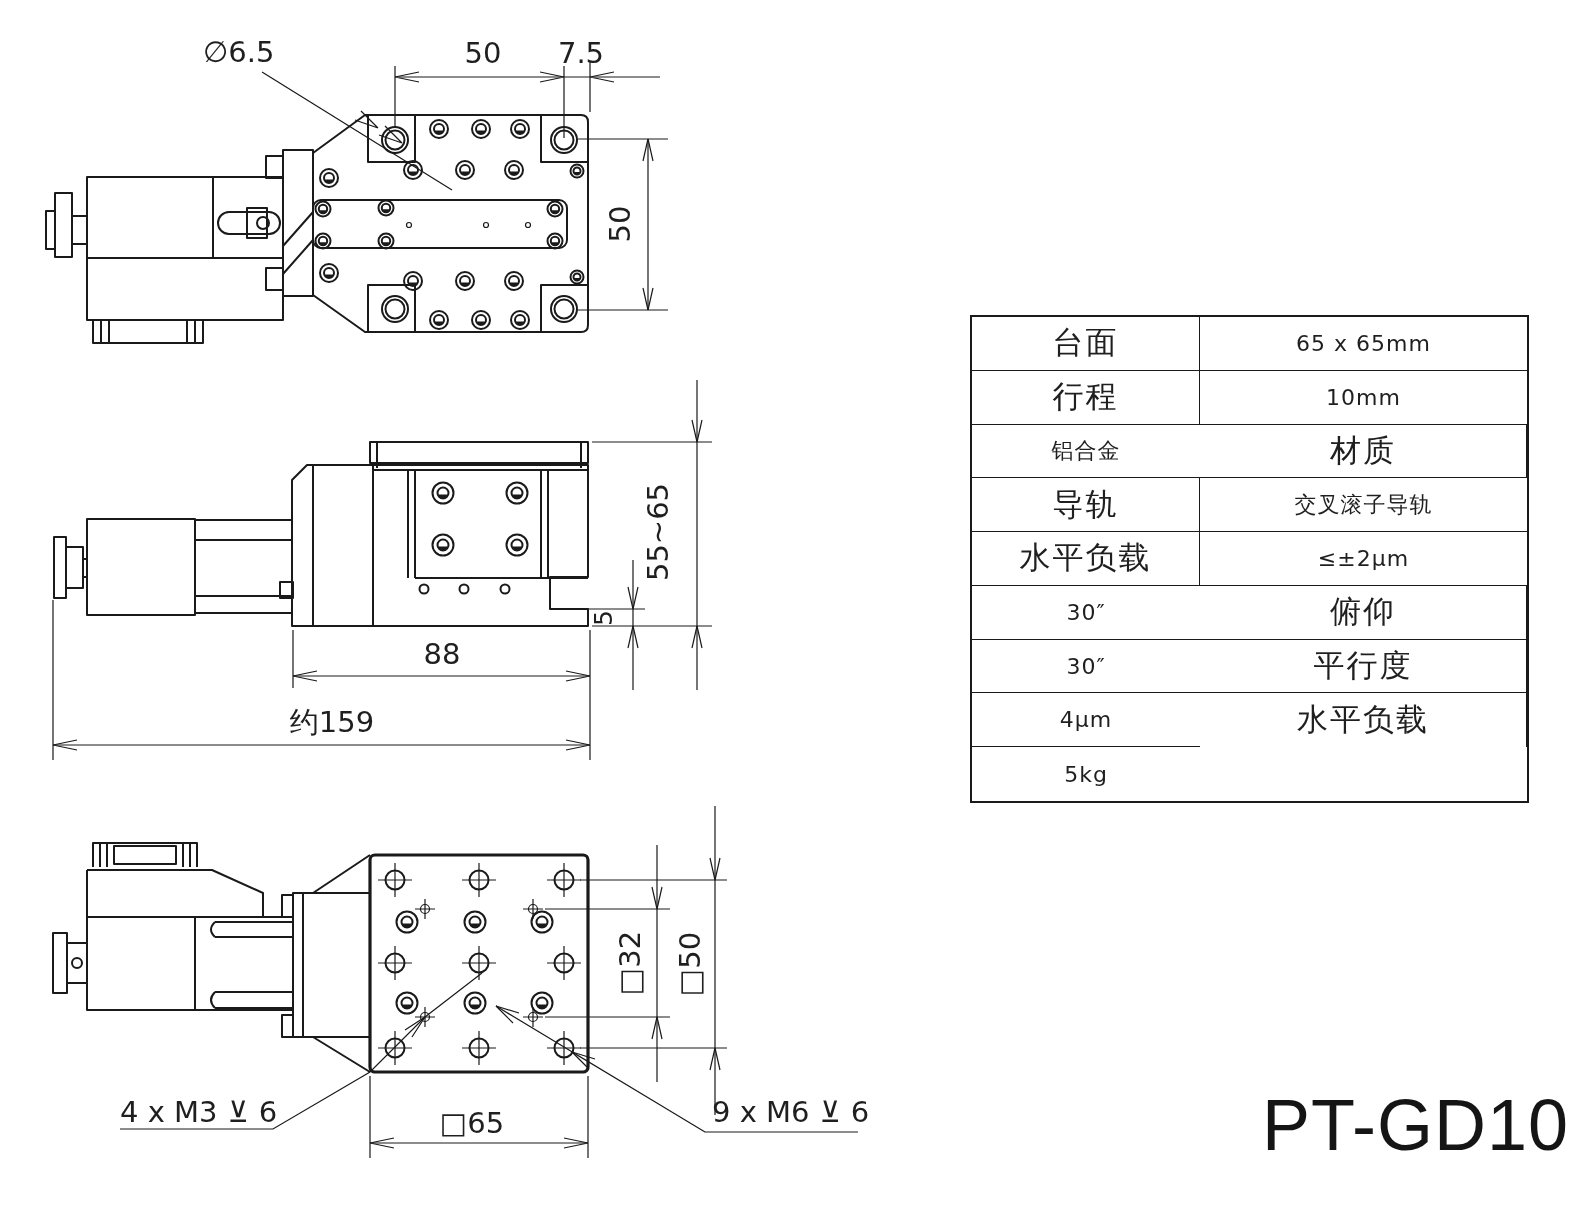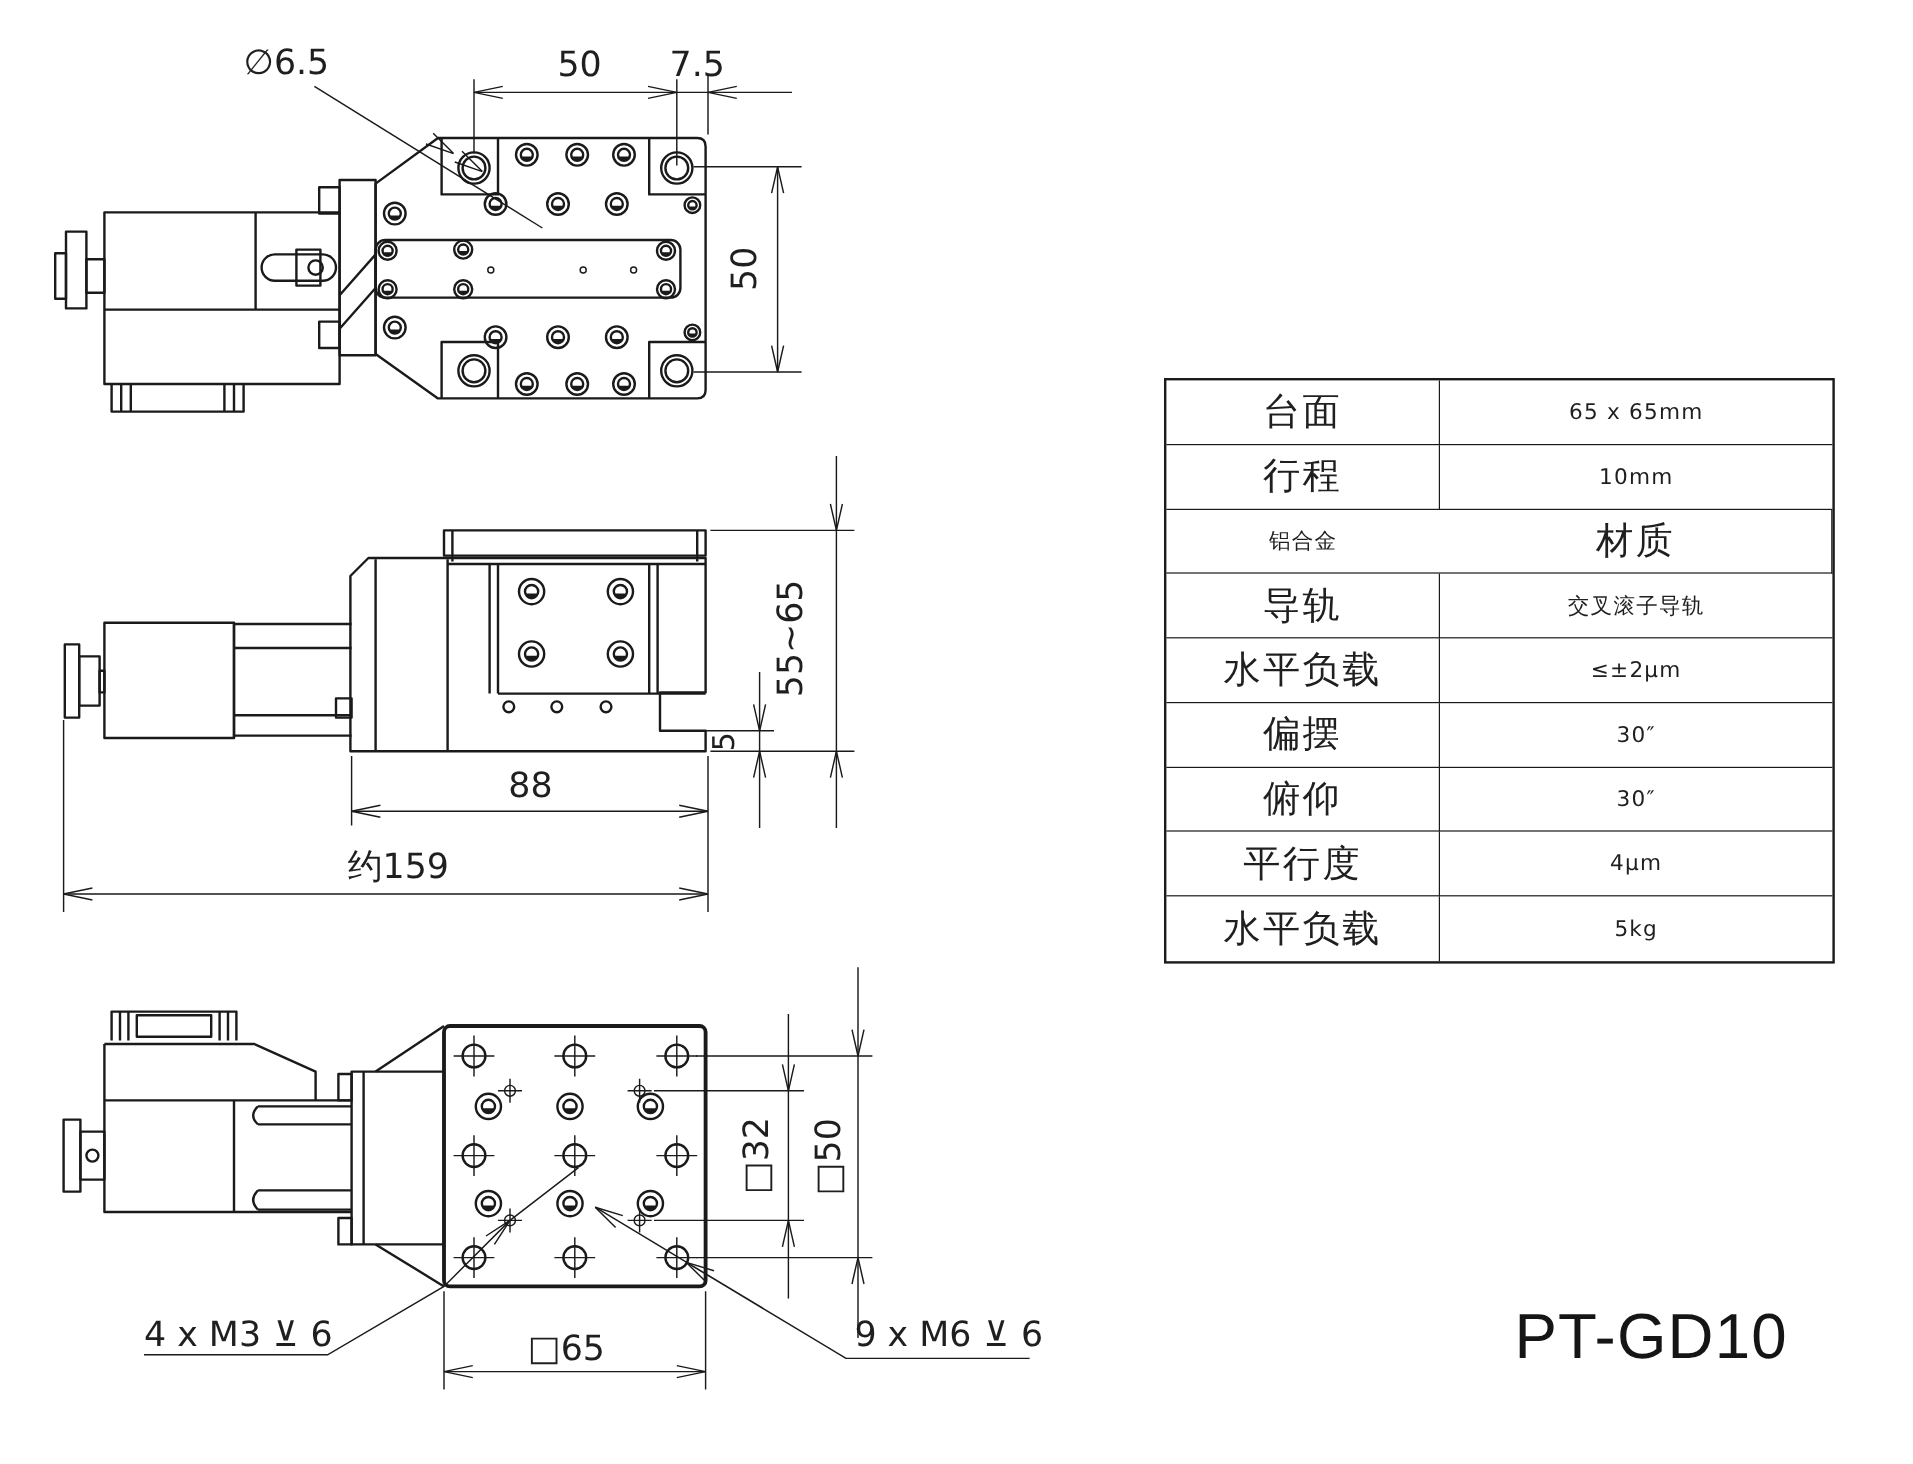--- a/index.html
+++ b/index.html
@@ -15,23 +15,23 @@
   .dim{font-size:29px;}
   .dimS{font-size:25px;}
   
   #spec-table{position:absolute;left:970px;top:315px;width:559px;height:488px;
       border:2.5px solid #1a1a1a;box-sizing:border-box;display:grid;
       grid-template-columns:228px 1fr;grid-auto-rows:1fr;}
   .cell{display:flex;align-items:center;justify-content:center;
       border-bottom:1.8px solid #1a1a1a;box-sizing:border-box;overflow:hidden;}
   .cell.last{border-bottom:none;text-align:right;}
   .lab{font-size:31px;border-right:1.8px solid #1a1a1a;letter-spacing:2px;}
-  .val{font-size:18px;letter-spacing:1px;}
+  .val{font-size:22px;letter-spacing:1px;}
   
-  #model-title{position:absolute;left:1262px;top:1084px;font-size:53px;
+  #model-title{position:absolute;left:1262px;top:1084px;font-size:72px;
       font-family:"Liberation Sans",sans-serif;color:#151515;letter-spacing:1px;}
 </style>
 </head>
 <body>
 
 <div id="page">
 
 <svg id="drawing" width="1594" height="1220" viewBox="0 0 1594 1220">
   <defs>
     <g id="holeL">
@@ -232,21 +232,20 @@
   <div class="cell lab">台面</div>
   <div class="cell val">65 x 65mm</div>
   <div class="cell lab">行程</div>
   <div class="cell val">10mm</div>
   <div class="cell val">铝合金</div>
   <div class="cell lab">材质</div>
   <div class="cell lab">导轨</div>
   <div class="cell val">交叉滚子导轨</div>
   <div class="cell lab">水平负载</div>
   <div class="cell val">≤±2μm</div>
-  <div class="cell lab">偏摆</div>
   <div class="cell val">30″</div>
   <div class="cell lab">俯仰</div>
   <div class="cell val">30″</div>
   <div class="cell lab">平行度</div>
   <div class="cell val">4μm</div>
   <div class="cell lab last">水平负载</div>
   <div class="cell val last">5kg</div>
 </div>
 
 <div id="model-title">PT-GD10</div>

